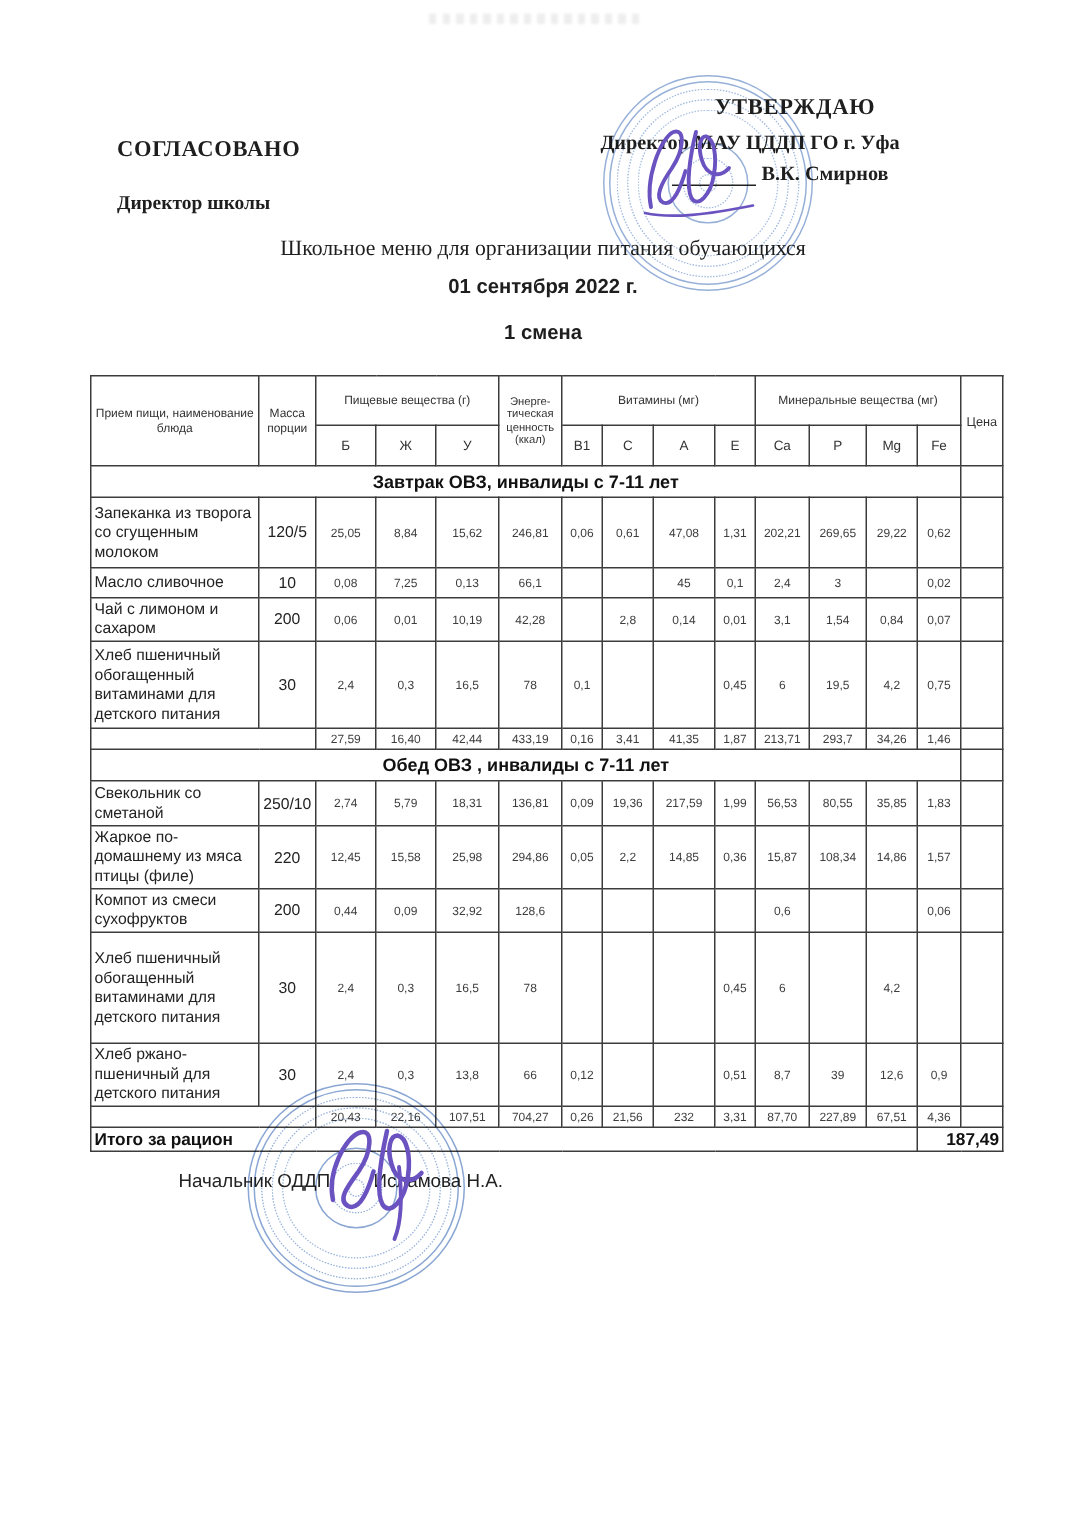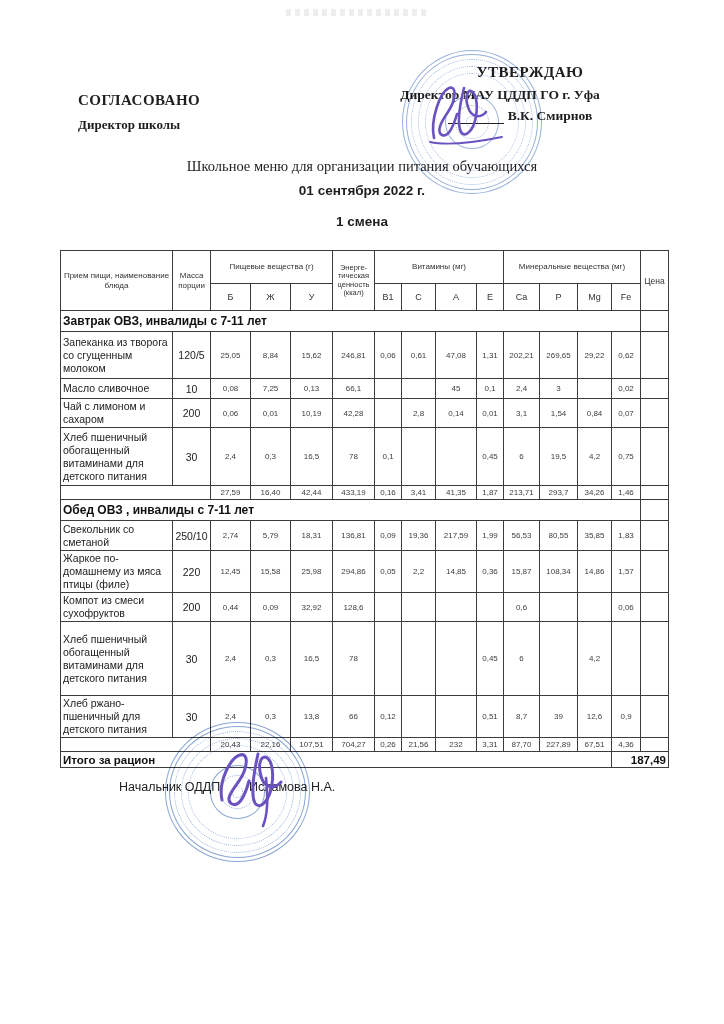--- a/index.html
+++ b/index.html
@@ -6,21 +6,21 @@
   .page{position:relative;width:724px;height:1024px;background:#ffffff;overflow:hidden;
         font-family:"Liberation Sans",sans-serif;color:#1e1e1e;}
 
   
   .scan-artifact{position:absolute;top:9px;left:286px;width:140px;height:7px;opacity:.10;
     background:repeating-linear-gradient(90deg,#666 0 5px,transparent 5px 9px);filter:blur(.6px);}
 
   
   .approve-left{position:absolute;left:78px;top:92px;font-family:"Liberation Serif",serif;font-weight:bold;}
   .approve-left .t1{font-size:15px;letter-spacing:.5px;}
-  .approve-left .t2{font-size:13px;margin-top:8px;}
+  .approve-left .t2{font-size:13px;margin-top:18px;}
   .approve-right{position:absolute;left:372px;top:64px;width:256px;text-align:center;
     font-family:"Liberation Serif",serif;font-weight:bold;}
   .approve-right .t1{font-size:15px;letter-spacing:.5px;margin-left:60px;}
   .approve-right .t2{font-size:13.5px;margin-top:6px;white-space:nowrap;}
   .sig-row{display:flex;justify-content:center;align-items:flex-end;margin-top:5px;margin-left:40px;}
   .sig-line{width:56px;border-bottom:1.3px solid #222;margin-right:4px;height:12px;}
   .sig-name{font-size:13.5px;}
 
   
   .doc-title{position:absolute;left:0;right:0;top:158px;text-align:center;}
@@ -31,21 +31,21 @@
   
   table.menu{position:absolute;left:60px;top:250px;width:603px;border-collapse:collapse;
     table-layout:fixed;}
   table.menu th,table.menu td{border:1px solid #3c3c3c;padding:1px 2px;vertical-align:middle;
     overflow:hidden;}
   table.menu{border:1.5px solid #2c2c2c;}
   th.hmain{font-size:8px;font-weight:normal;line-height:9.5px;color:#333;}
   th.hsub{font-size:9px;font-weight:normal;color:#333;}
   th.henergy{font-size:7.5px;font-weight:normal;line-height:8.5px;color:#333;word-wrap:break-word;}
   th.hprice{font-size:8.5px;font-weight:normal;vertical-align:top;padding-top:7px;color:#333;}
-  td.section-title{font-weight:bold;font-size:12px;text-align:left;color:#111;}
+  td.section-title{font-weight:bold;font-size:12px;text-align:center;color:#111;}
   td.dish{font-size:10.5px;line-height:13px;text-align:left;padding:2px 3px;color:#222;}
   td.mass{font-size:10.5px;text-align:center;color:#222;margin-left:12px;}
   td.val{font-size:8px;text-align:center;color:#3d3d3d;}
   td.itogo-label{font-weight:bold;font-size:11.5px;text-align:left;padding-left:40px;border-right:none;color:#111;}
   td.itogo-value{font-weight:bold;font-size:11.5px;text-align:right;padding-right:3px;border-left:none;color:#111;}
 
   
   .footer-sign{position:absolute;left:0;top:0;width:100%;height:100%;pointer-events:none;padding-left:32px;}
   .fs-pos{position:absolute;left:119px;top:780px;font-size:12.5px;color:#222;}
   .fs-name{position:absolute;left:249px;top:780px;font-size:12.5px;color:#222;}

